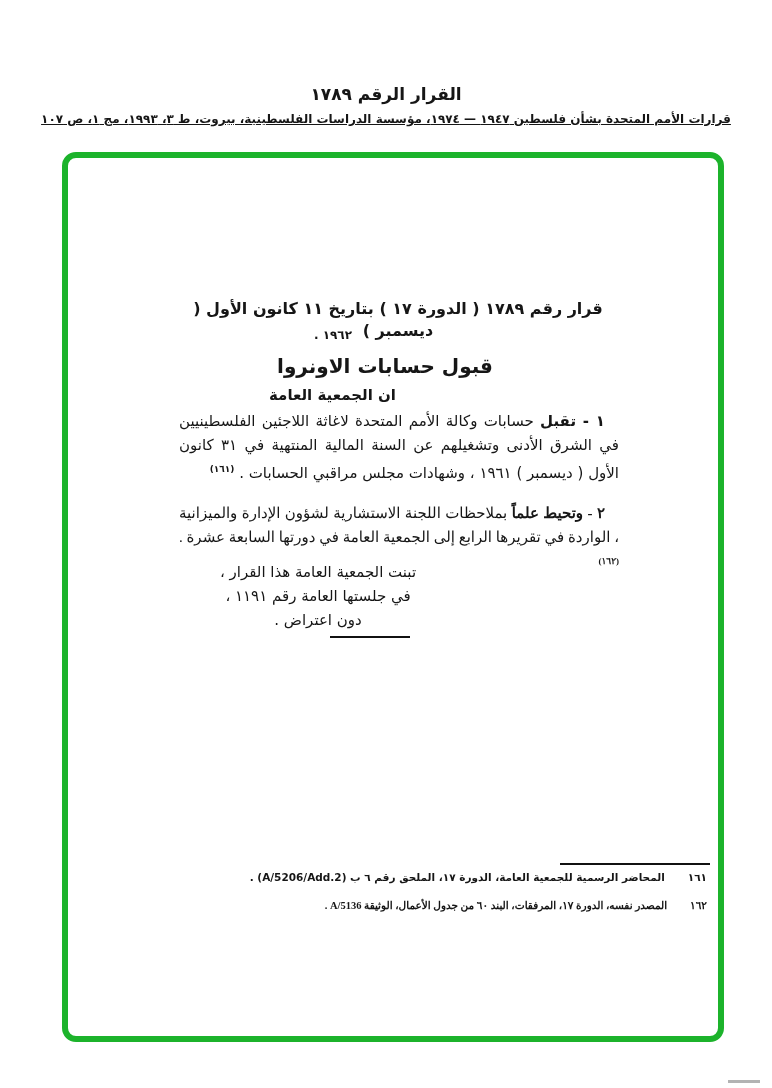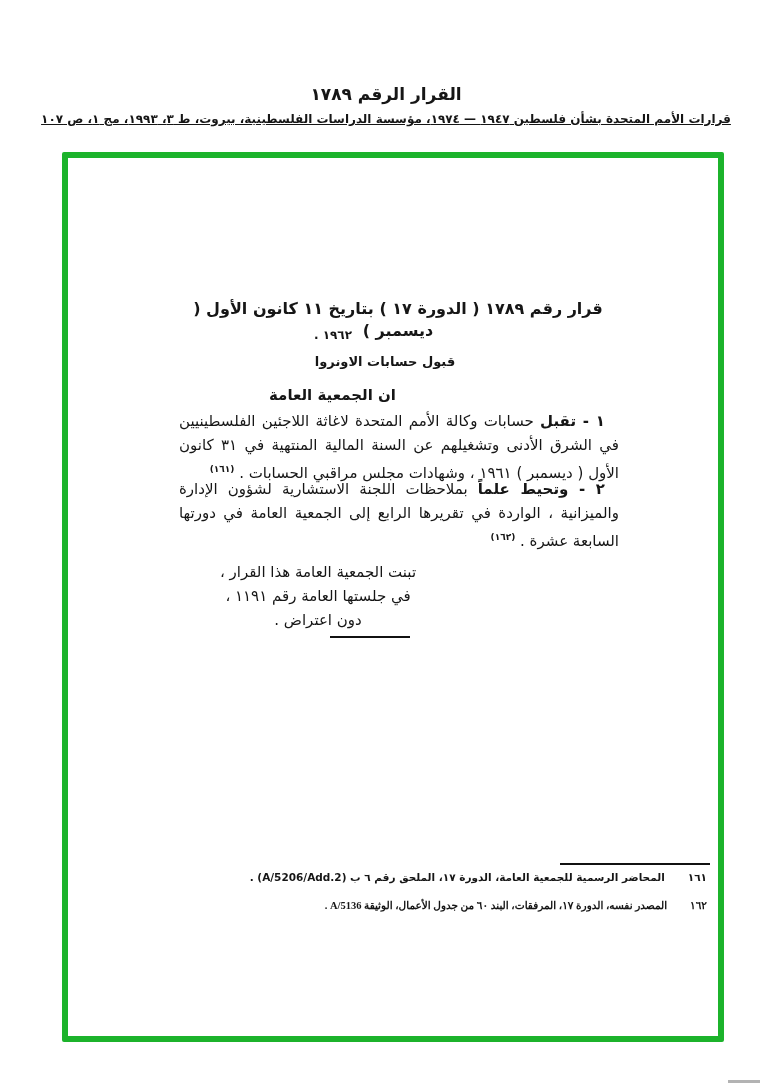--- a/index.html
+++ b/index.html
@@ -10,46 +10,46 @@
   .page-title{
     position:absolute;top:84px;left:0;width:772px;text-align:center;
     font-size:17px;font-weight:bold;direction:rtl;
   }
   .source-line{
     position:absolute;top:112px;left:0;width:772px;text-align:center;
     font-size:12px;font-weight:bold;direction:rtl;white-space:nowrap;text-decoration:underline;
   }
   .frame{
     position:absolute;left:62px;top:152px;width:650px;height:878px;
-    border:6px solid #1cb32b;border-radius:2px;background:#ffffff;
+    border:6px solid #1cb32b;border-radius:14px;background:#ffffff;
   }
   .frame > div{position:absolute;}
   .doc-heading{
     top:140px;left:100px;width:460px;text-align:center;direction:rtl;
     font-size:16px;font-weight:bold;line-height:22px;
   }
   .doc-heading-l2{
     top:170px;left:35px;width:460px;text-align:center;direction:rtl;
     font-size:12px;font-weight:bold;
   }
   .doc-subheading{
     top:196px;left:87px;width:460px;text-align:center;direction:rtl;
-    font-size:13px;font-weight:bold;
+    font-size:20px;font-weight:bold;
   }
   .doc-opening{
     top:228px;left:87px;width:440px;direction:rtl;text-align:center;
     padding-right:85px;box-sizing:border-box;
     font-size:15px;font-weight:bold;
   }
   .doc-para{
     left:87px;width:440px;direction:rtl;text-align:justify;
     font-size:15px;line-height:24px;text-indent:14px;margin-left:24px;
   }
   .para1{top:251px;}
-  .para2{top:319px;}
+  .para2{top:343px;font-family:Liberation Serif, serif;}
   .doc-para .lead{font-weight:bold;}
   .doc-para sup{font-size:9px;font-weight:bold;}
   .closing{
     top:402px;left:120px;width:260px;direction:rtl;text-align:center;
     font-size:15px;line-height:24px;
   }
   .sep{
     top:478px;left:262px;width:80px;height:2px;background:#111111;
   }
   .fn-rule{

